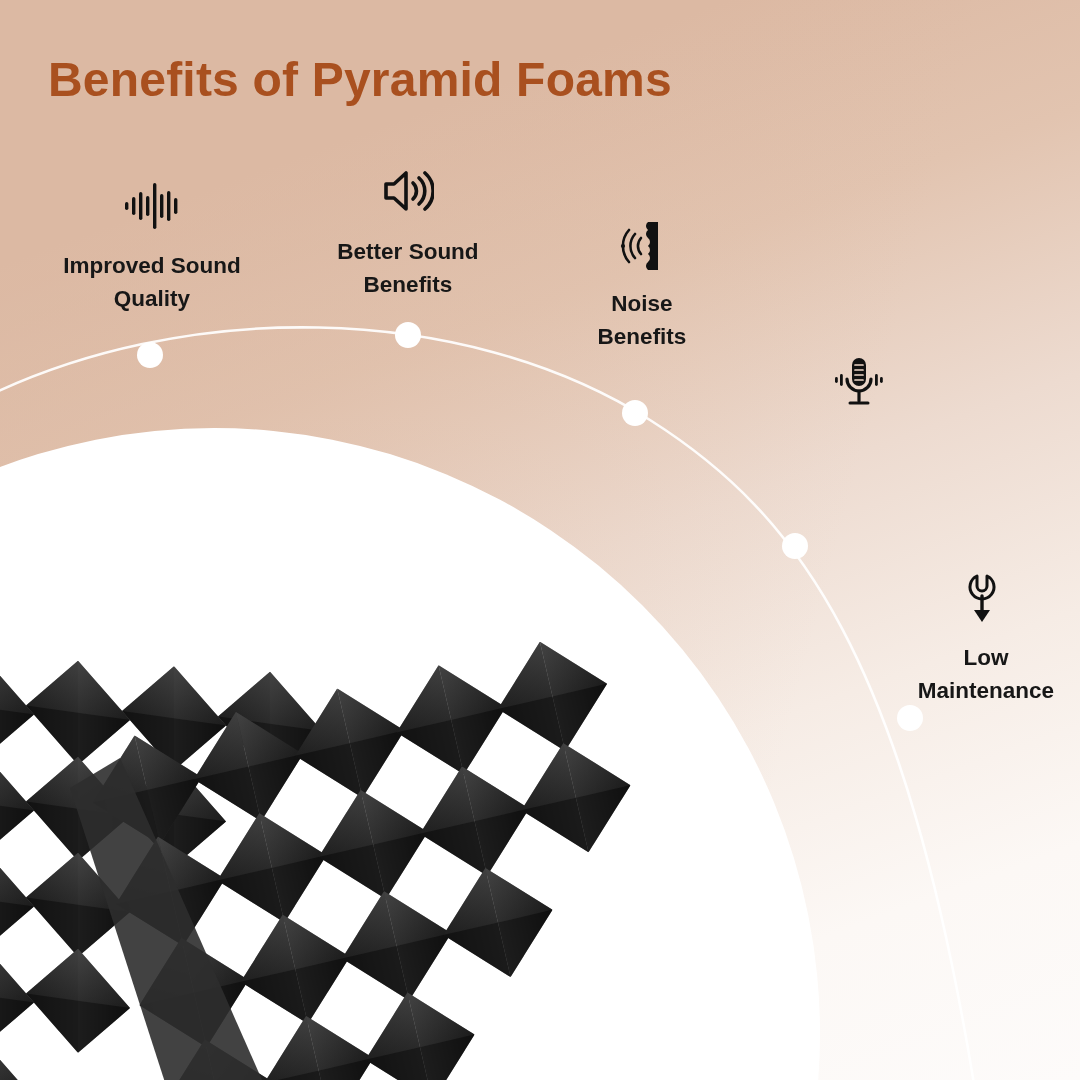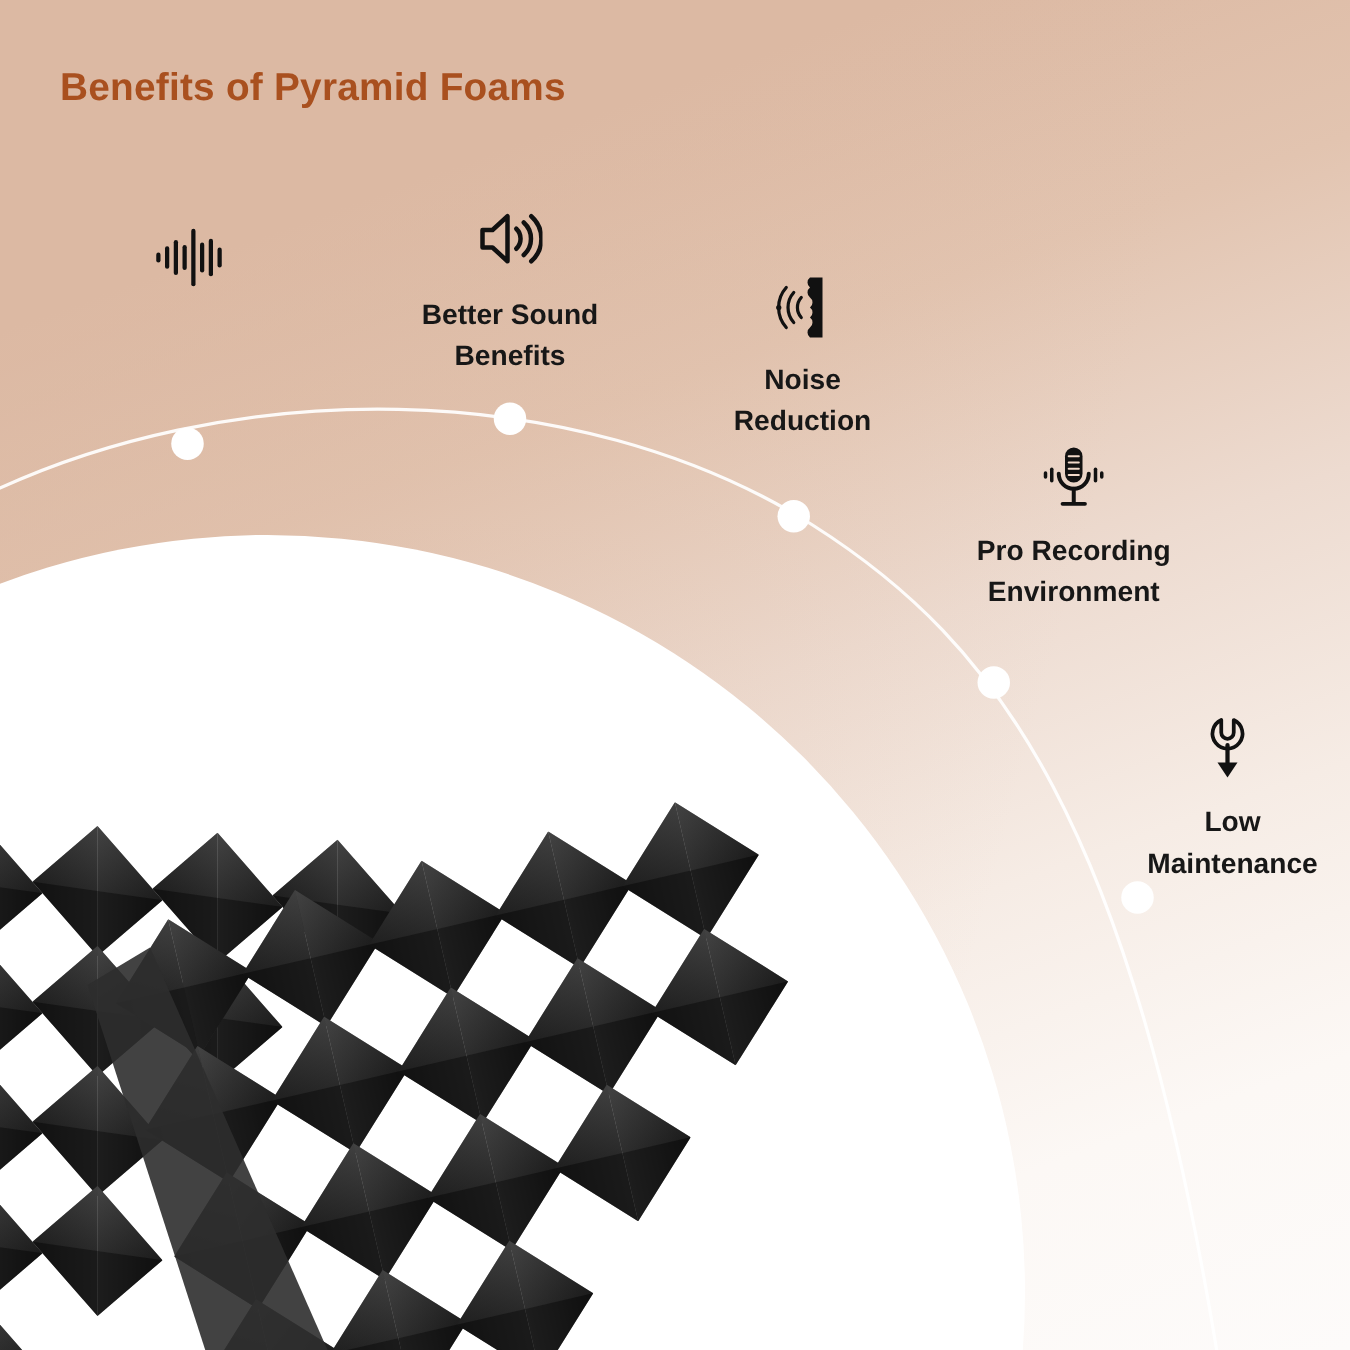--- a/index.html
+++ b/index.html
@@ -48,21 +48,21 @@
     position:absolute;
     left:-30px; top:628px;
     width:760px; height:470px;
     overflow:hidden;
   }
 
   
   #page-title{
     position:absolute;
     left:48px; top:52px;
-    font-size:31px;
+    font-size:48px;
     font-weight:700;
     letter-spacing:.2px;
     color:#a9501f;
     white-space:nowrap;
     text-align:right;
   }
 
   
   .benefit{
     position:absolute;
@@ -184,20 +184,22 @@
         <rect x="9" y="17" width="3.4" height="18" rx="1.7"></rect>
         <rect x="16" y="12" width="3.4" height="28" rx="1.7"></rect>
         <rect x="23" y="16" width="3.4" height="20" rx="1.7"></rect>
         <rect x="30" y="3" width="3.4" height="46" rx="1.7"></rect>
         <rect x="37" y="14" width="3.4" height="24" rx="1.7"></rect>
         <rect x="44" y="11" width="3.4" height="30" rx="1.7"></rect>
         <rect x="51" y="18" width="3.4" height="16" rx="1.7"></rect>
       </g>
     </svg>
   </span>
+  <div class="label">Improved Sound
+Quality</div>
 </div>
 
 <div class="benefit" id="benefit-1">
   <span class="icon">
     <svg width="52" height="50" viewBox="0 0 52 50">
       <path d="M4 18 h8 L24 7 v36 L12 32 H4 Z" fill="none" stroke="#111111" stroke-width="3.6" stroke-linejoin="round"></path>
       <path d="M31 17 a11 11 0 0 1 0 16" fill="none" stroke="#111111" stroke-width="3.6" stroke-linecap="round"></path>
       <path d="M37 12 a17.5 17.5 0 0 1 0 26" fill="none" stroke="#111111" stroke-width="3.6" stroke-linecap="round"></path>
       <path d="M43 7 a24 24 0 0 1 0 36" fill="none" stroke="#111111" stroke-width="3.6" stroke-linecap="round"></path>
     </svg>
@@ -211,21 +213,21 @@
     <svg width="48" height="56" viewBox="0 0 48 56">
 
       <path d="M30 4 h10 v48 h-10 a5 5 0 0 1 0-8 a5 5 0 0 0 0-8 a5 5 0 0 0 0-8 a5 5 0 0 0 0-8 a5 5 0 0 1 0-8 a5 5 0 0 1 0-8 Z" fill="#111111"></path>
       <path d="M23 20 a12 12 0 0 0 0 16" fill="none" stroke="#111111" stroke-width="2.6" stroke-linecap="round"></path>
       <path d="M17 16 a18 18 0 0 0 0 24" fill="none" stroke="#111111" stroke-width="2.6" stroke-linecap="round"></path>
       <path d="M11 12 a24 24 0 0 0 0 32" fill="none" stroke="#111111" stroke-width="2.6" stroke-linecap="round"></path>
       <circle cx="5" cy="28" r="2.1" fill="#111111"></circle>
     </svg>
   </span>
   <div class="label">Noise
-Reduction</div>
+Benefits</div>
 </div>
 
 <div class="benefit" id="benefit-3">
   <span class="icon">
     <svg width="58" height="56" viewBox="0 0 58 56">
 
       <rect x="22" y="3" width="14" height="28" rx="7" fill="#111111"></rect>
       <g stroke="#f1d9c9" stroke-width="1.7" stroke-linecap="round">
         <line x1="25" y1="10" x2="33" y2="10"></line>
         <line x1="25" y1="15" x2="33" y2="15"></line>
@@ -237,22 +239,20 @@
       <line x1="20" y1="48" x2="38" y2="48" stroke="#111111" stroke-width="3" stroke-linecap="round"></line>
 
       <g fill="#111111">
         <rect x="10" y="19" width="2.8" height="12" rx="1.4"></rect>
         <rect x="5" y="22" width="2.8" height="6" rx="1.4"></rect>
         <rect x="45" y="19" width="2.8" height="12" rx="1.4"></rect>
         <rect x="50" y="22" width="2.8" height="6" rx="1.4"></rect>
       </g>
     </svg>
   </span>
-  <div class="label">Pro Recording
-Environment</div>
 </div>
 
 <div class="benefit" id="benefit-4">
   <span class="icon">
     <svg width="46" height="54" viewBox="0 0 46 54">
 
       <path d="M14 4 v10 a5 5 0 0 0 10 0 V4 a12 12 0 1 1 -10 0 Z" fill="none" stroke="#111111" stroke-width="3" stroke-linejoin="round"></path>
 
       <path d="M19 24 v14" fill="none" stroke="#111111" stroke-width="3.4" stroke-linecap="round"></path>
 

